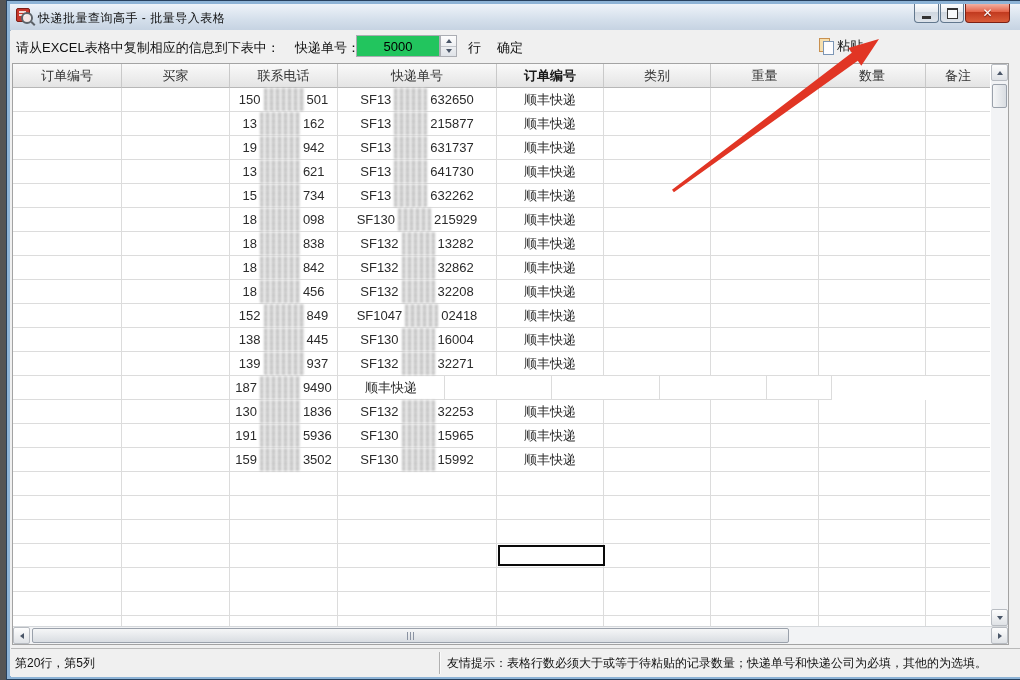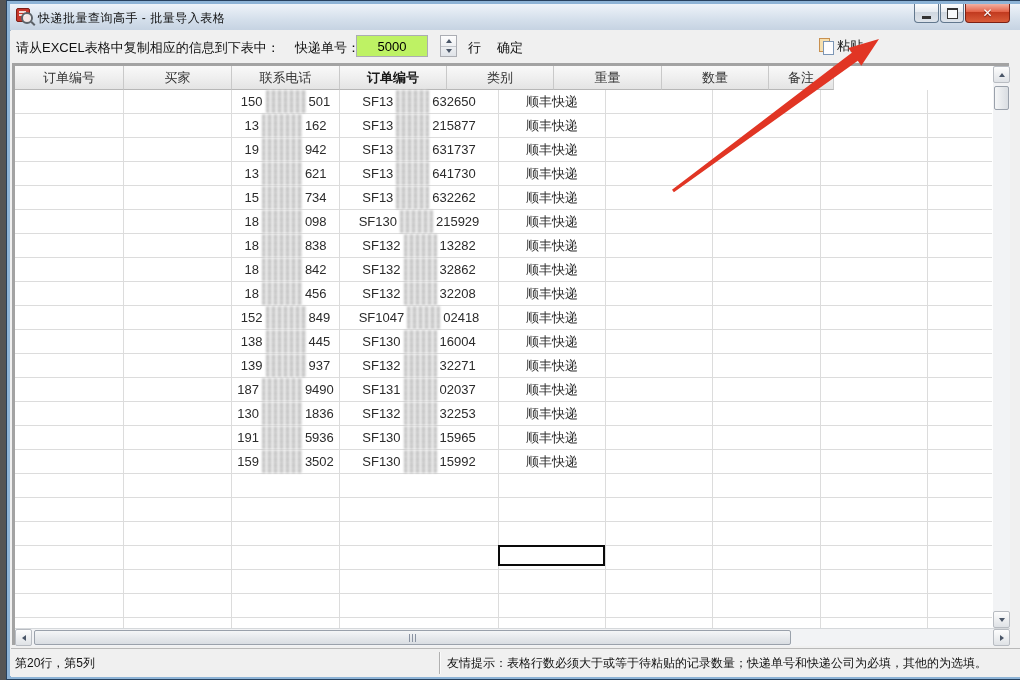--- a/index.html
+++ b/index.html
@@ -32,42 +32,42 @@
   .btn-min{width:25px;}
   .btn-max{width:24px;margin-left:1px;}
   .btn-close{width:45px;margin-left:1px;background:linear-gradient(#f3b0a2,#e35f43 45%,#c13a1f 46%,#d95c39);border-color:#7c2013;color:#fff;}
   .glyph-min{width:9px;height:3px;background:#333;margin-top:8px;}
   .glyph-max{width:9px;height:8px;border:1px solid #333;border-top:2px solid #333;background:#f7f9fb;}
   .glyph-close{font-size:12px;font-weight:bold;color:#fff;text-shadow:0 1px 1px #6b1a0d;}
   
   .toolbar{position:absolute;left:4px;top:29px;right:4px;height:33px;background:#f0f0f0;font-size:13px;color:#111;}
   .tb-instruction{position:absolute;left:5px;top:9px;}
   .tb-rows-label{position:absolute;left:284px;top:9px;}
-  .tb-input{position:absolute;left:345px;top:5px;width:72px;height:22px;box-sizing:border-box;border:1px solid #abadb3;background:#bef264;text-align:center;font-size:13px;font-family:inherit;padding:0;}
+  .tb-input{position:absolute;left:345px;top:5px;width:84px;height:22px;box-sizing:border-box;border:1px solid #abadb3;background:#22c55e;text-align:center;font-size:13px;font-family:inherit;padding:0;}
   .tb-spinner{position:absolute;left:429px;top:5px;width:17px;height:22px;box-sizing:border-box;border:1px solid #abadb3;background:linear-gradient(#fdfdfd,#dfe3e8);}
   .tb-spinner .half{position:absolute;left:0;width:100%;height:50%;display:flex;align-items:center;justify-content:center;}
   .tb-spinner .up{top:0;border-bottom:1px solid #c2c6cc;}
   .tb-spinner .down{bottom:0;}
   .tri-up{width:0;height:0;border-left:3px solid transparent;border-right:3px solid transparent;border-bottom:4px solid #4a5668;}
   .tri-down{width:0;height:0;border-left:3px solid transparent;border-right:3px solid transparent;border-top:4px solid #4a5668;}
   .tb-unit{position:absolute;left:457px;top:9px;}
   .tb-confirm{position:absolute;left:486px;top:9px;cursor:default;}
   .tb-paste{position:absolute;left:808px;top:7px;display:flex;align-items:center;gap:3px;cursor:default;}
   .paste-icon{position:relative;width:15px;height:16px;}
   .paste-icon .back{position:absolute;left:0;top:0;width:9px;height:12px;background:#f6dfae;border:1px solid #c89050;}
   .paste-icon .front{position:absolute;left:4px;top:3px;width:9px;height:12px;background:#fdfdff;border:1px solid #7c96b5;}
   .import-btn{
     position:absolute;left:842px;top:2px;width:171px;height:28px;box-sizing:border-box;
     border:1px solid #2e6387;border-radius:3px;
     background:linear-gradient(#f6f6f6,#ebebeb 45%,#dcdcdc 46%,#e6e6e6);
     box-shadow:0 0 0 2px #79bae4, inset 0 1px 0 #fff;
     font-size:13px;color:#000;display:flex;align-items:center;justify-content:center;font-family:inherit;
   }
   
-  .table-frame{position:absolute;left:5px;top:62px;width:997px;height:582px;box-sizing:border-box;border:3px solid #a3a3a3;background:#fff;}
+  .table-frame{position:absolute;left:5px;top:62px;width:997px;height:582px;box-sizing:border-box;border:1px solid #a3a3a3;background:#fff;}
   .grid-viewport{position:absolute;left:0;top:0;width:977px;height:562px;overflow:hidden;background:#fff;}
   .header-row{display:flex;height:24px;box-sizing:border-box;}
   .hcell{flex:0 0 auto;height:24px;box-sizing:border-box;border-right:1px solid #c9c9c9;border-bottom:1px solid #b7b7b7;
     background:linear-gradient(#f9f9f9,#ededed 60%,#e4e4e4);
     font-size:13px;color:#333;display:flex;align-items:center;justify-content:center;}
   .hcell.bold{font-weight:bold;color:#1a1a1a;}
   .trow{display:flex;height:24px;box-sizing:border-box;}
   .tcell{flex:0 0 auto;height:24px;box-sizing:border-box;border-right:1px solid #dcdcdc;border-bottom:1px solid #dcdcdc;
     font-size:13px;color:#2b2b2b;display:flex;align-items:center;justify-content:center;white-space:nowrap;overflow:visible;}
   .redact{display:inline-block;height:23px;margin:0 3px;vertical-align:middle;border-radius:1px;
@@ -145,20 +145,21 @@
       <span>粘贴</span>
     </div>
   </div>
 
   <div class="table-frame">
     <div class="grid-viewport">
       <div class="header-row">
           <div class="hcell" style="width: 109px;">订单编号</div>
           <div class="hcell" style="width: 108px;">买家</div>
           <div class="hcell" style="width: 108px;">联系电话</div>
+          <div class="hcell" style="width: 159px;">快递单号</div>
           <div class="hcell bold" style="width: 107px;">订单编号</div>
           <div class="hcell" style="width: 107px;">类别</div>
           <div class="hcell" style="width: 108px;">重量</div>
           <div class="hcell" style="width: 107px;">数量</div>
           <div class="hcell" style="width: 65px;">备注</div>
         </div>
       <div>
           <div class="trow">
             <div class="tcell" style="width: 109px;"></div>
             <div class="tcell" style="width: 108px;"></div>
@@ -388,25 +389,20 @@
             <div class="tcell" style="width: 65px;"></div>
           </div>
           <div class="trow">
             <div class="tcell" style="width: 109px;"></div>
             <div class="tcell" style="width: 108px;"></div>
             <div class="tcell" style="width: 108px;">
               <span>187</span>
               <span class="redact" style="width: 40px;"></span>
               <span>9490</span>
             </div>
-            <div class="tcell" style="width: 159px;">
-              <span>SF131</span>
-              <span class="redact" style="width: 33px;"></span>
-              <span>02037</span>
-            </div>
             <div class="tcell" style="width: 107px;">顺丰快递</div>
             <div class="tcell" style="width: 107px;"></div>
             <div class="tcell" style="width: 108px;"></div>
             <div class="tcell" style="width: 107px;"></div>
             <div class="tcell" style="width: 65px;"></div>
           </div>
           <div class="trow">
             <div class="tcell" style="width: 109px;"></div>
             <div class="tcell" style="width: 108px;"></div>
             <div class="tcell" style="width: 108px;">

